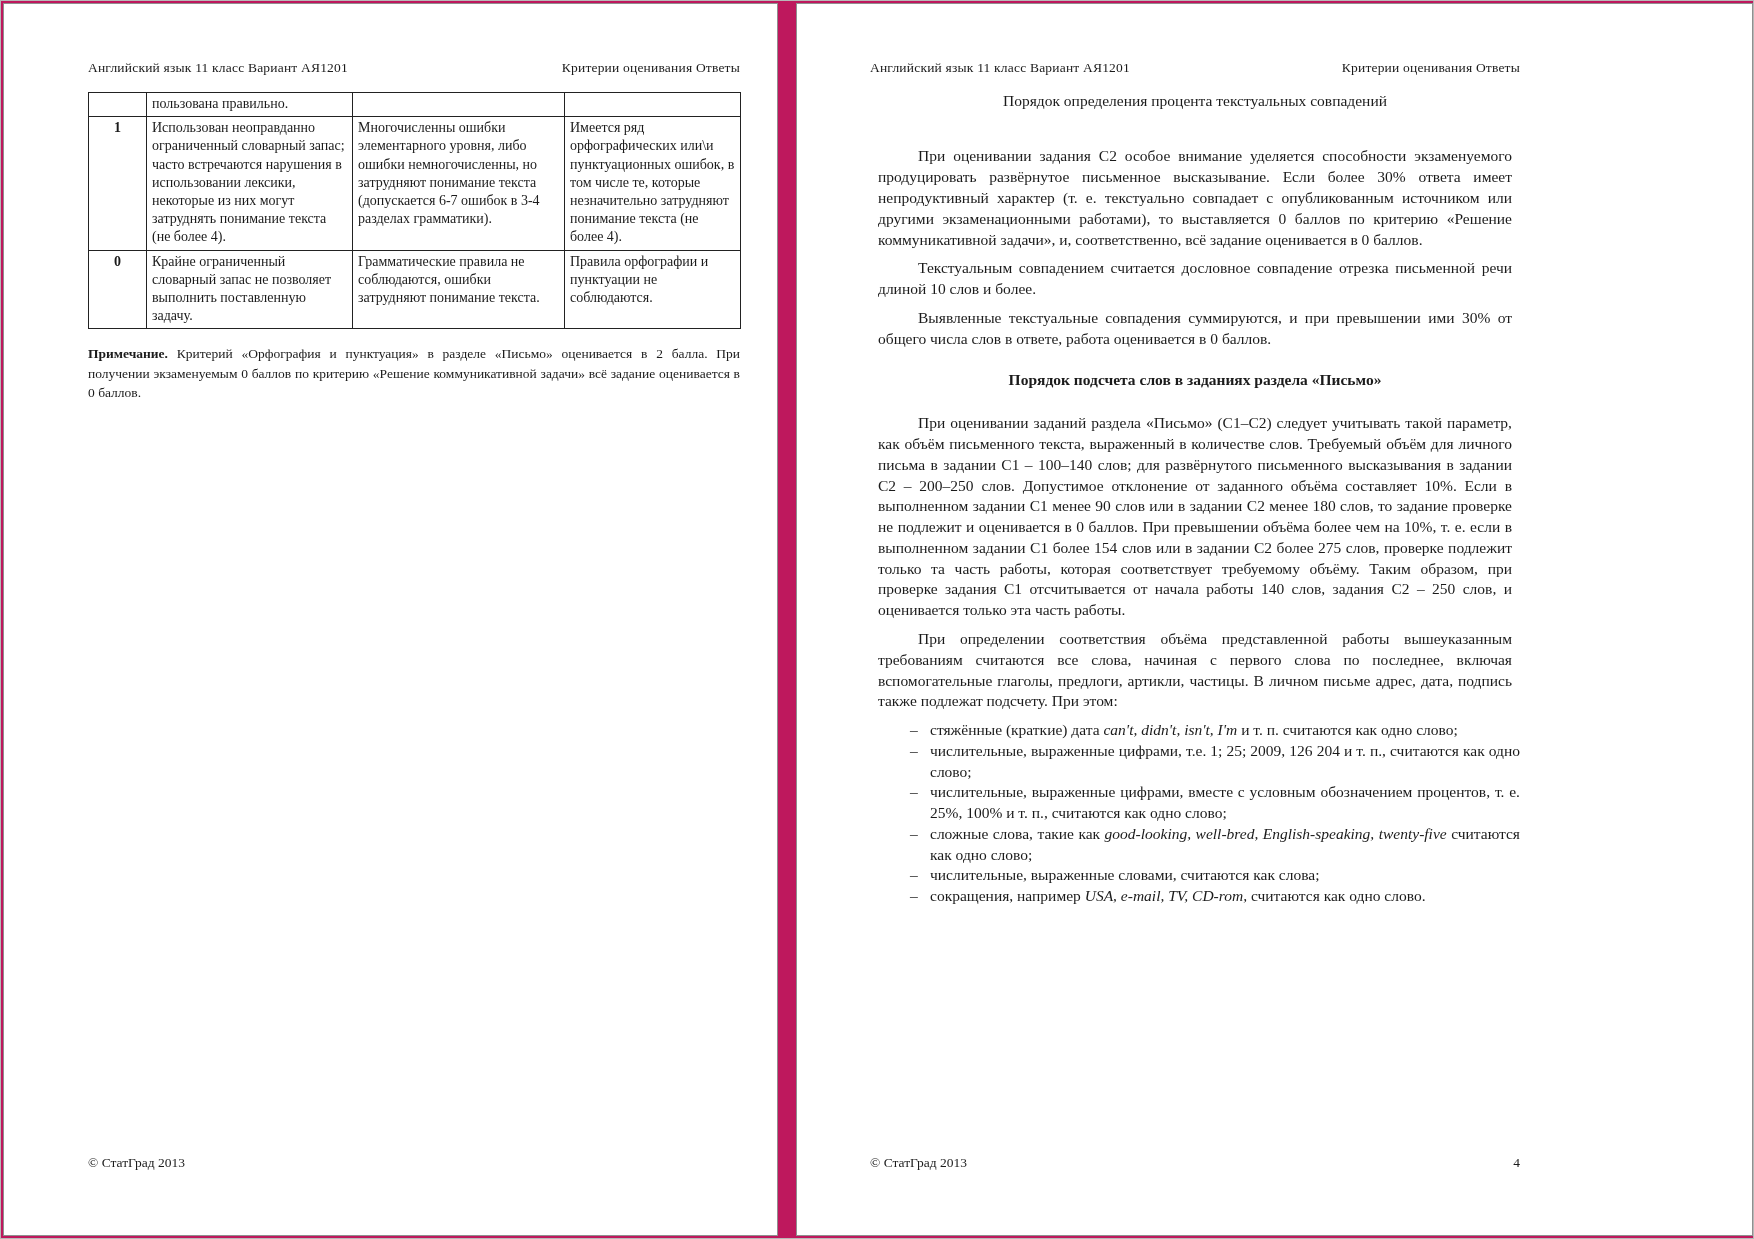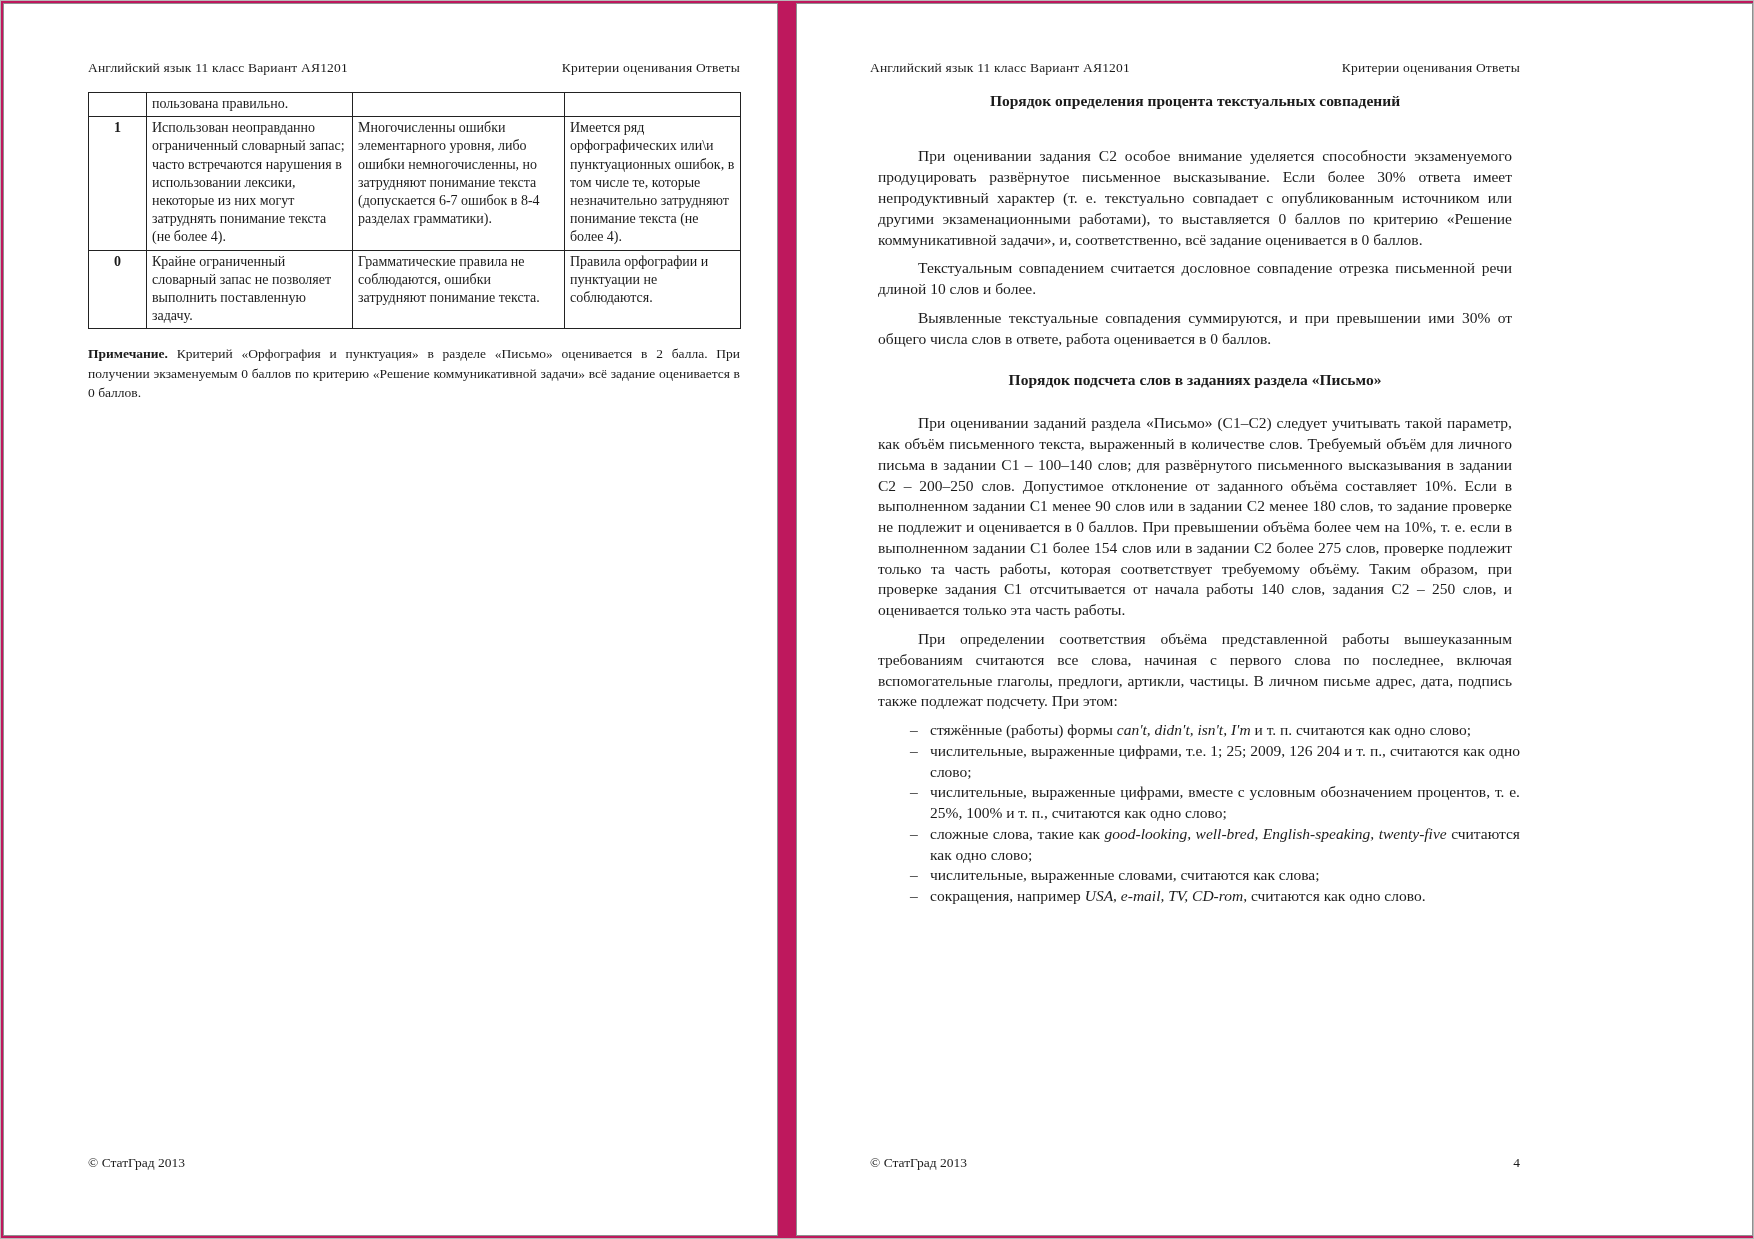--- a/index.html
+++ b/index.html
@@ -27,21 +27,21 @@
   td.score{text-align:center;font-weight:bold;}
 
   .note{margin-top:15px;font-size:13.5px;line-height:1.45;text-align:justify;}
   .note b{font-weight:bold;}
 
   .footer-row{position:absolute;bottom:64px;display:flex;justify-content:space-between;
     font-size:13.5px;}
   .page-left .footer-row{left:84px;width:652px;}
   .page-right .footer-row{left:73px;width:650px;}
 
-  .h1{font-weight:bold;text-align:center;font-size:15.5px;line-height:1.45;}
+  .h1{font-weight:normal;text-align:center;font-size:15.5px;line-height:1.45;}
   .h2{font-weight:bold;text-align:center;font-size:15.5px;margin:22px 0 24px 0;}
   .body-text{font-size:15.5px;line-height:1.34;text-align:justify;}
   .body-text p{margin:8px;text-indent:40px;}
   .gap-after-title{height:26px;}
 
   .bullets{margin-top:2px;}
   .bullet{position:relative;padding-left:60px;font-size:15.5px;line-height:1.34;
     text-align:justify;}
   .bullet::before{content:"\2013";position:absolute;left:40px;top:0;}
   .it{font-style:italic;}
@@ -68,21 +68,21 @@
         <tbody>
             <tr>
           <td class="score"></td>
           <td>пользована правильно.</td>
           <td></td>
           <td></td>
         </tr>
         <tr>
           <td class="score">1</td>
           <td>Использован неоправданно ограниченный словарный запас; часто встречаются нарушения в использовании лексики, некоторые из них могут затруднять понимание текста (не более 4).</td>
-          <td>Многочисленны ошибки элементарного уровня, либо ошибки немногочисленны, но затрудняют понимание текста (допускается  6-7 ошибок в 8-4 разделах грамматики).</td>
+          <td>Многочисленны ошибки элементарного уровня, либо ошибки немногочисленны, но затрудняют понимание текста (допускается  6-7 ошибок в 3-4 разделах грамматики).</td>
           <td>Имеется ряд орфографических или\и пунктуационных ошибок, в том числе те, которые незначительно затрудняют понимание текста (не более 4).</td>
         </tr>
         <tr>
           <td class="score">0</td>
           <td>Крайне ограниченный словарный запас не позволяет выполнить поставленную задачу.</td>
           <td>Грамматические правила не соблюдаются, ошибки затрудняют понимание текста.</td>
           <td>Правила орфографии и пунктуации не соблюдаются.</td>
         </tr>
       </tbody>
         </table>
@@ -117,21 +117,21 @@
       </div>
 
       <div class="h2">Порядок подсчета слов в заданиях раздела «Письмо»</div>
 
       <div class="body-text">
         <p>При оценивании заданий раздела «Письмо» (С1–С2) следует учитывать такой параметр, как объём письменного текста, выраженный в количестве слов. Требуемый объём для личного письма в задании С1 – 100–140 слов; для развёрнутого письменного высказывания в задании С2 – 200–250 слов. Допустимое отклонение от заданного объёма составляет 10%. Если в выполненном задании С1 менее 90 слов или в задании С2 менее 180 слов, то задание проверке не подлежит и оценивается в 0 баллов. При превышении объёма более чем на 10%, т. е. если в выполненном задании С1 более 154 слов или в задании С2 более 275 слов, проверке подлежит только та часть работы, которая соответствует требуемому объёму. Таким образом, при проверке задания С1 отсчитывается от начала работы 140 слов, задания С2 – 250 слов, и оценивается только эта часть работы.</p>
         <p>При определении соответствия объёма представленной работы вышеуказанным требованиям считаются все слова, начиная с первого слова по последнее, включая вспомогательные глаголы, предлоги, артикли, частицы. В личном письме адрес, дата, подпись также подлежат подсчету. При этом:</p>
       </div>
 
       <div class="bullets">
-        <div class="bullet"><span>стяжённые (работы) формы </span><span class="it">can't, didn't, isn't, I'm</span><span> и т. п. считаются как одно слово;</span></div>
+        <div class="bullet"><span>стяжённые (краткие) дата </span><span class="it">can't, didn't, isn't, I'm</span><span> и т. п. считаются как одно слово;</span></div>
         <div class="bullet"><span>числительные, выраженные цифрами, т.е. 1; 25; 2009, 126 204 и т. п., считаются как одно слово;</span><span class="it"></span><span></span></div>
         <div class="bullet"><span>числительные, выраженные цифрами, вместе с условным обозначением процентов, т. е. 25%, 100% и т. п., считаются как одно слово;</span><span class="it"></span><span></span></div>
         <div class="bullet"><span>сложные слова, такие как </span><span class="it">good-looking, well-bred, English-speaking, twenty-five</span><span> считаются как одно слово;</span></div>
         <div class="bullet"><span>числительные, выраженные словами, считаются как слова;</span><span class="it"></span><span></span></div>
         <div class="bullet"><span>сокращения, например </span><span class="it">USA, e-mail, TV, CD-rom,</span><span> считаются как одно слово.</span></div>
       </div>
     </div>
 
     <div class="footer-row">
       <span>© СтатГрад 2013</span>

